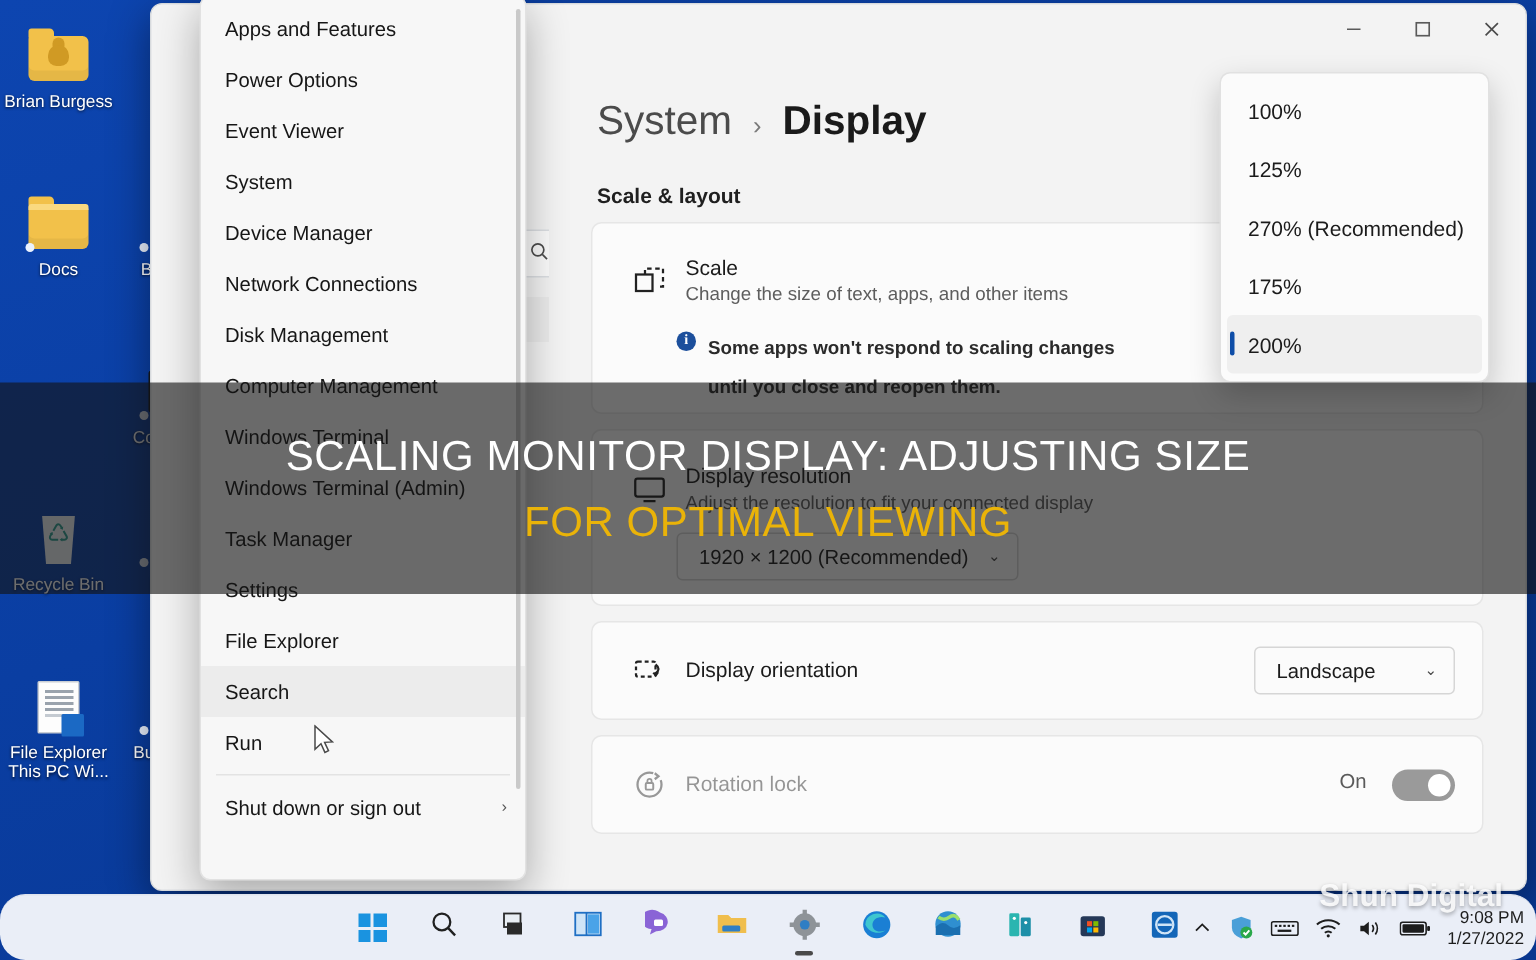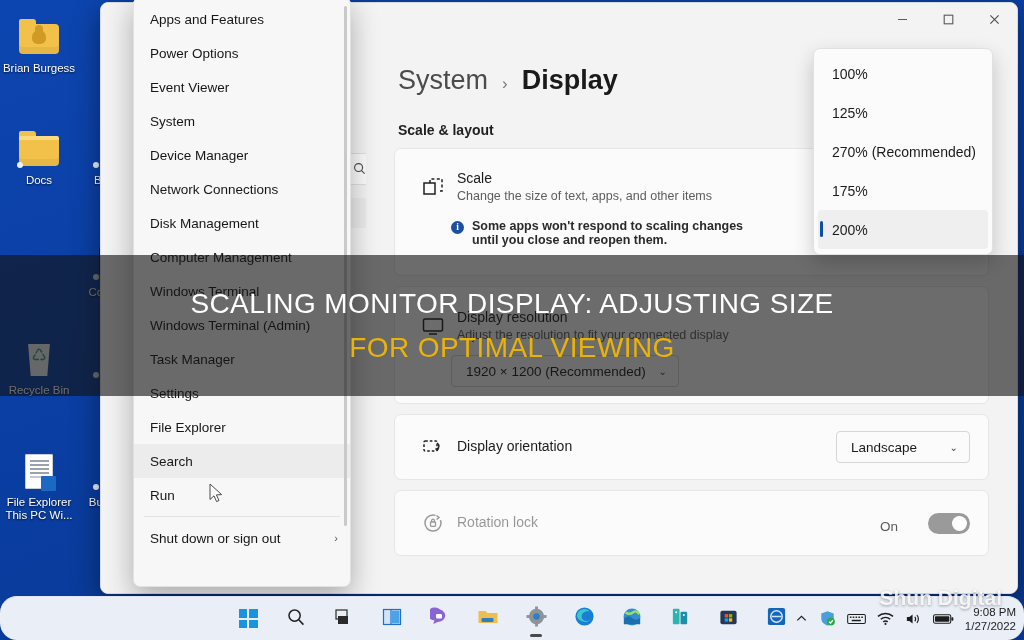--- a/index.html
+++ b/index.html
@@ -216,37 +216,37 @@
     display: flex; gap: 8px; align-items: flex-start;
     margin-top: 6px; margin-left: 56px;
   }
   .info-dot {
     flex: 0 0 13px; width: 13px; height: 13px; margin-top: 2px;
     border-radius: 50%; background: #1c4f9c; color: #fff;
     font-size: 9.5px; font-weight: bold; text-align: center; line-height: 13px;
     font-family: "Liberation Serif", serif;
   }
   .note-text {
-    font-size: 12.5px; color: #2a2a2a; font-weight: 600; line-height: 14px;
+    font-size: 12.5px; color: #2a2a2a; font-weight: 600; line-height: 26px;
     max-width: 300px;
   }
   .combo {
     min-width: 210px; height: 32px;
     background: #fbfbfb; border: 1px solid #d6d6d6;
     border-radius: 4px;
     display: flex; align-items: center; justify-content: space-between;
     padding: 0 11px 0 14px;
     font-size: 13.5px; color: #1b1b1b;
   }
   .combo .chev { color: #444; font-size: 10px; }
   .combo-res {
     position: absolute; left: 56px; bottom: 16px;
     min-width: 228px;
   }
-  .toggle-wrap { display: flex; align-items: flex-end; gap: 30px; margin-left: 38px; }
+  .toggle-wrap { display: flex; align-items: flex-start; gap: 17px; margin-left: 38px; }
   .toggle-label { font-size: 13.5px; color: #5a5a5a; }
   .toggle {
     width: 42px; height: 21px; border-radius: 11px;
     background: #9a9a9a; position: relative;
   }
   .toggle .knob {
     position: absolute; right: 3px; top: 3px;
     width: 15px; height: 15px; border-radius: 50%; background: #fff;
   }
   .dim-row .card-title, .dim-row .card-ico { opacity: .45; }

